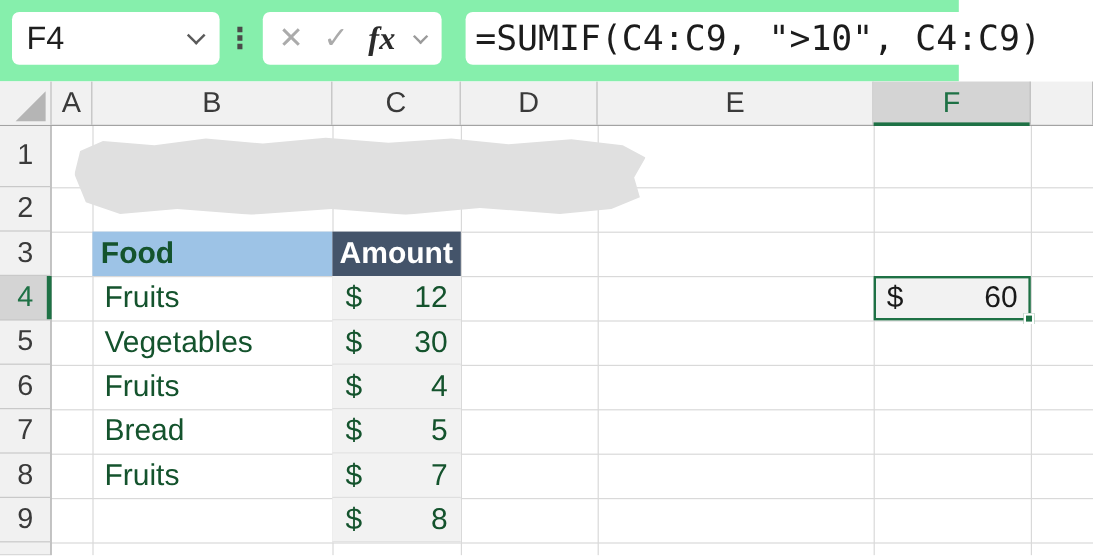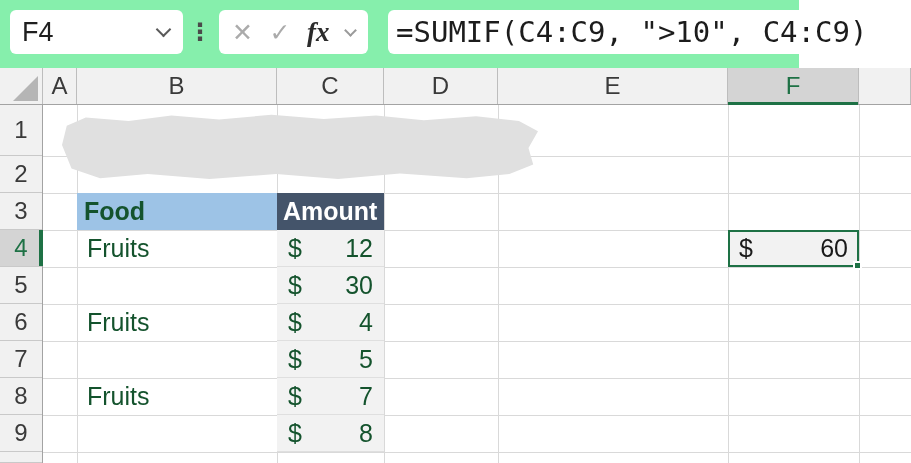--- a/index.html
+++ b/index.html
@@ -165,21 +165,23 @@
     <div class="rowhead ry-6">6</div>
     <div class="rowhead ry-7">7</div>
     <div class="rowhead ry-8">8</div>
     <div class="rowhead ry-9">9</div>
     <div class="rowhead ry-10"></div>
 
     <div class="cell hdr-food cx-B ry-3">Food</div>
     <div class="cell hdr-amount cx-C ry-3">Amount</div>
 
     <div class="cell b-cell cx-B ry-4">Fruits</div>
+    <div class="cell b-cell cx-B ry-5">Vegetables</div>
     <div class="cell b-cell cx-B ry-6">Fruits</div>
+    <div class="cell b-cell cx-B ry-7">Bread</div>
     <div class="cell b-cell cx-B ry-8">Fruits</div>
 
     <div class="cell money cx-C ry-4">
         <span>$</span>
         <span>12</span>
       </div>
     <div class="cell money cx-C ry-5">
         <span>$</span>
         <span>30</span>
       </div>

